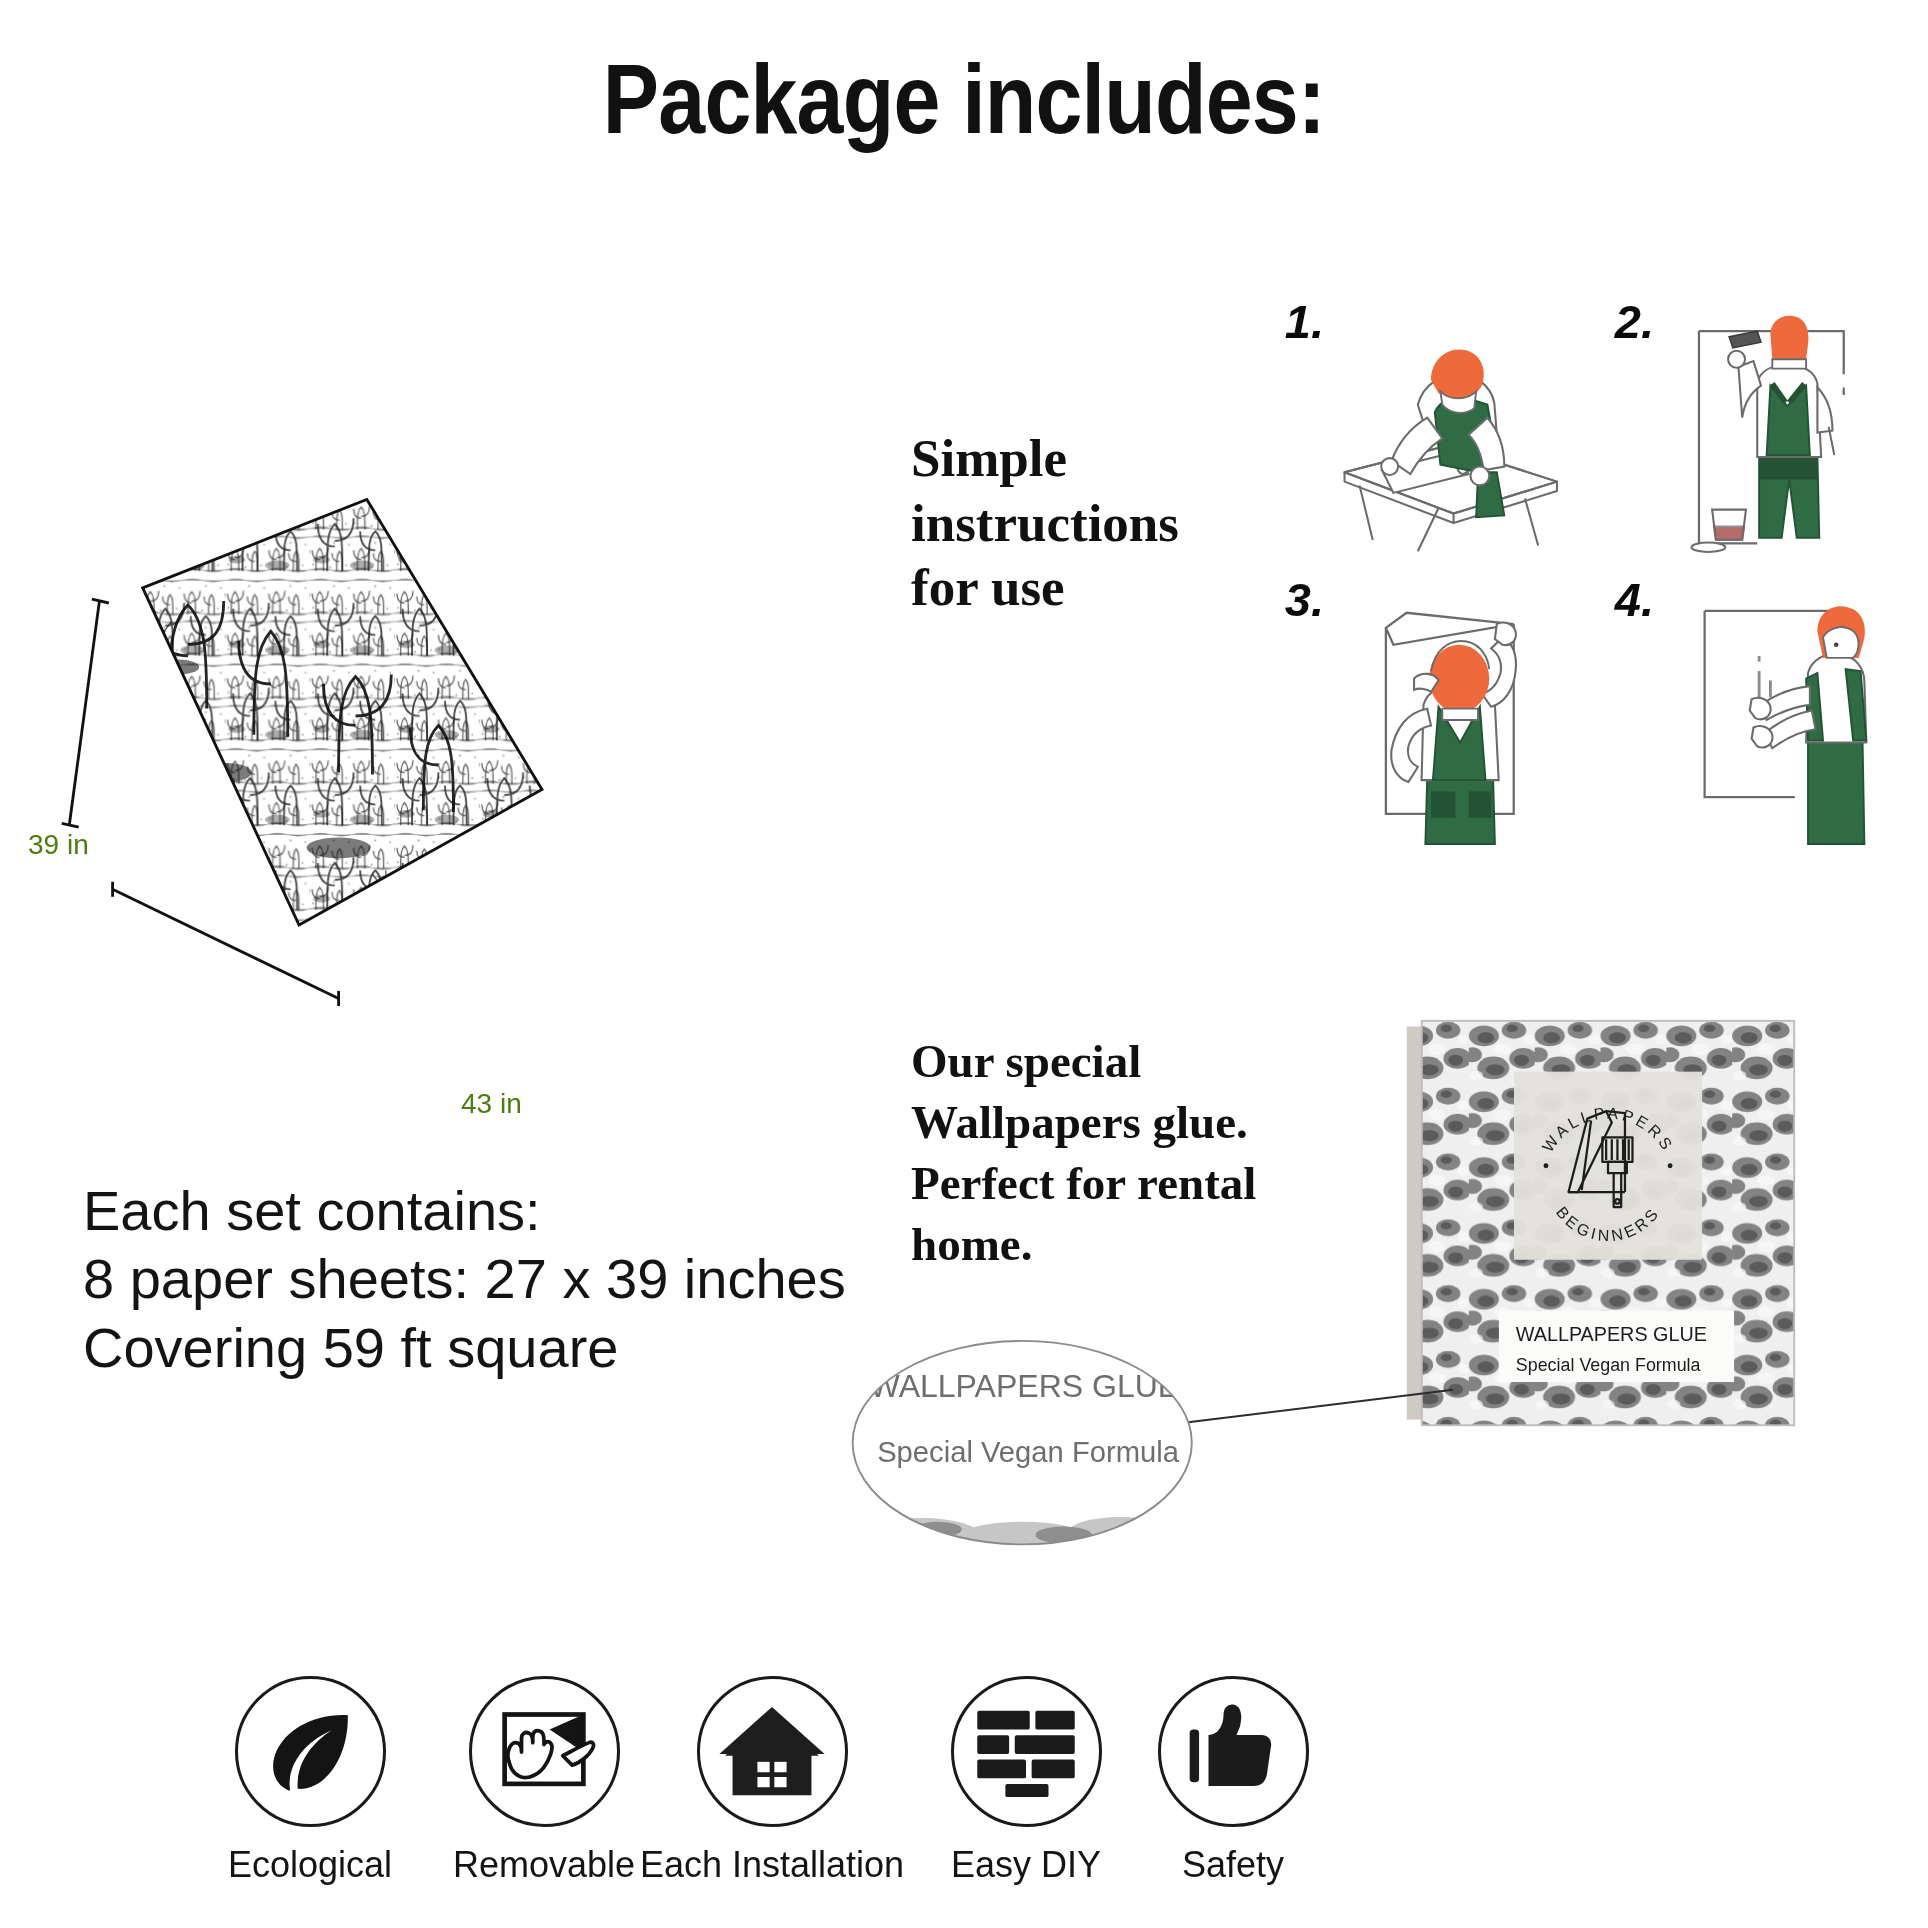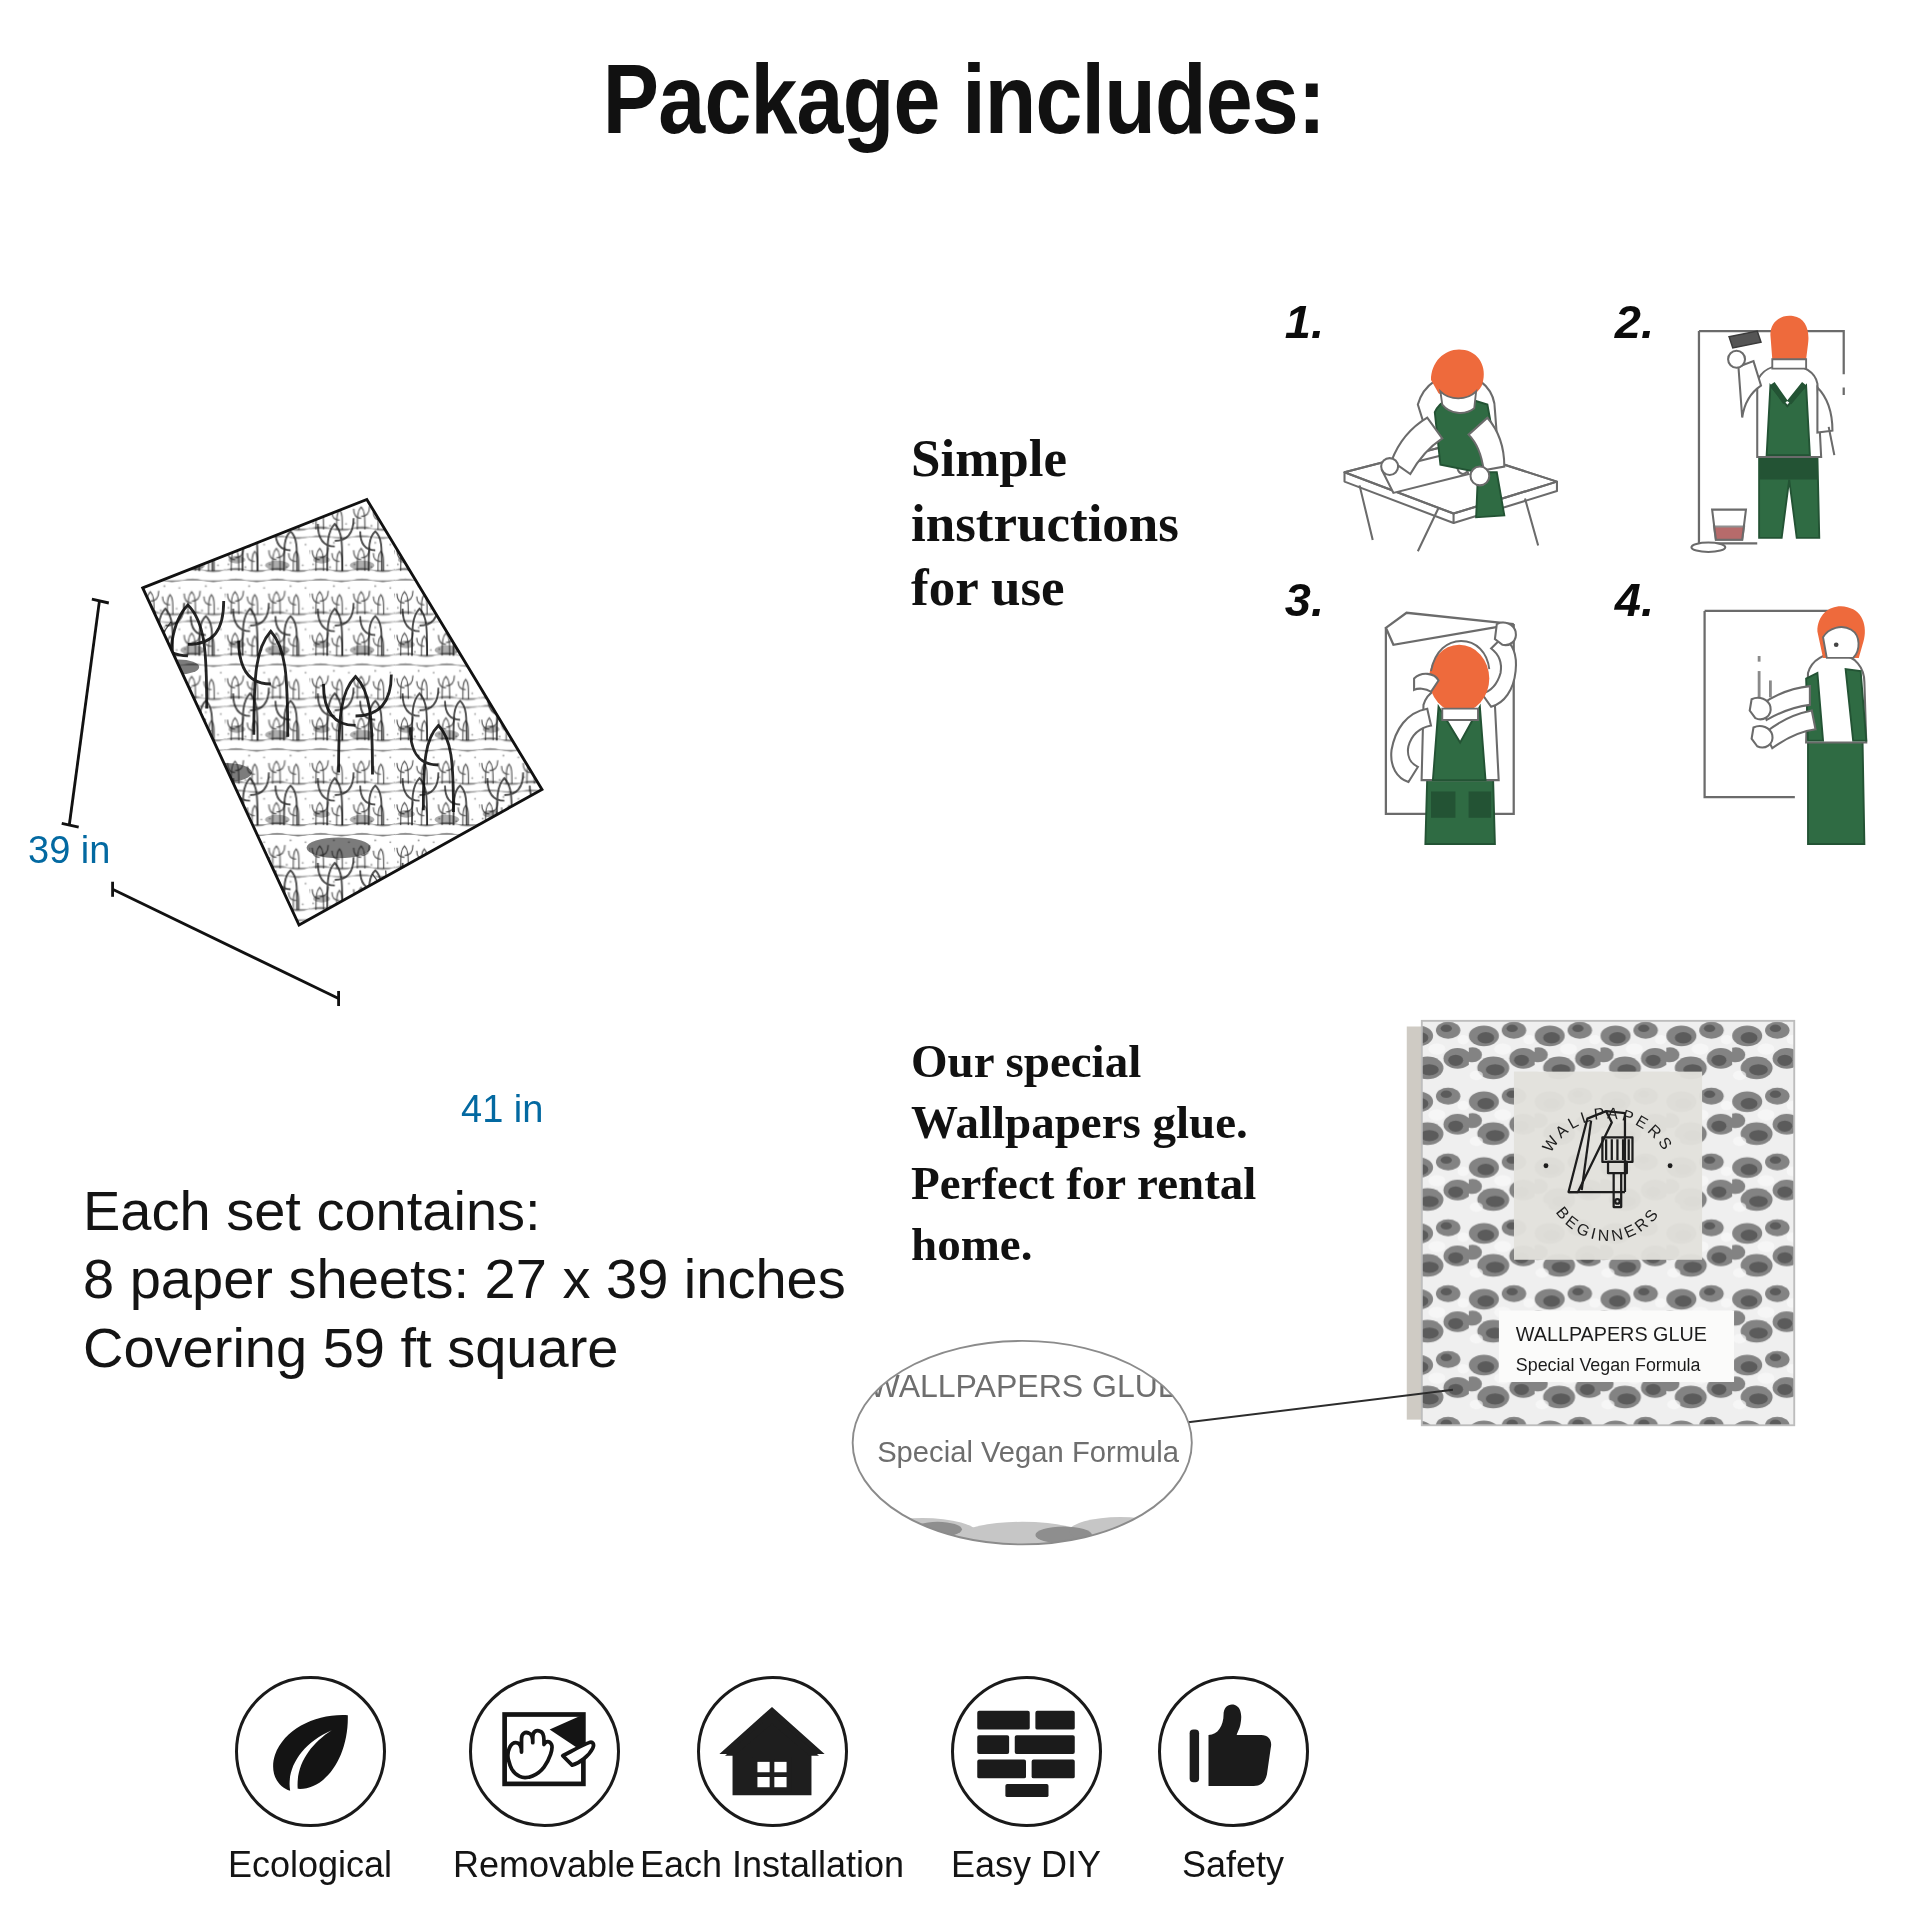--- a/index.html
+++ b/index.html
@@ -25,21 +25,21 @@
     transform-origin:center top;
   }
 
   
   .sheet-wrap{position:absolute;left:56px;top:490px;width:584px;height:678px;}
   .sheet-svg{position:absolute;left:0;top:0;}
 
   .dim-label{
     position:absolute;
     font-family:"Liberation Sans", sans-serif;
-    font-size:38px;color:#0369a1;white-space:nowrap;
+    font-size:28px;color:#4d7c0f;white-space:nowrap;
   }
   .dim-h{left:28px;top:829px;}
   .dim-w{left:461px;top:1088px;}
 
   .contains{
     position:absolute;left:83px;top:1177px;
     font-family:"Liberation Sans", sans-serif;
     font-size:56px;line-height:1.22;color:#141414;
     white-space:pre;
   }
@@ -173,21 +173,21 @@
         <path d="M38 116 L56 120"></path>
         <path d="M6 354 L24 358"></path>
         <path d="M60 424 L300 540"></path>
         <path d="M60 416 L60 432"></path>
         <path d="M300 532 L300 548"></path>
       </g>
     </svg>
   </div>
 
   <div class="dim-label dim-h">39 in</div>
-  <div class="dim-label dim-w">41 in</div>
+  <div class="dim-label dim-w">43 in</div>
   <div class="contains">Each set contains:
 8 paper sheets: 27 x 39 inches
 Covering 59 ft square</div>
 
   <div class="instr-head" style="white-space:pre-line;">Simple
 instructions
 for use</div>
 
   <div class="steps">
 

